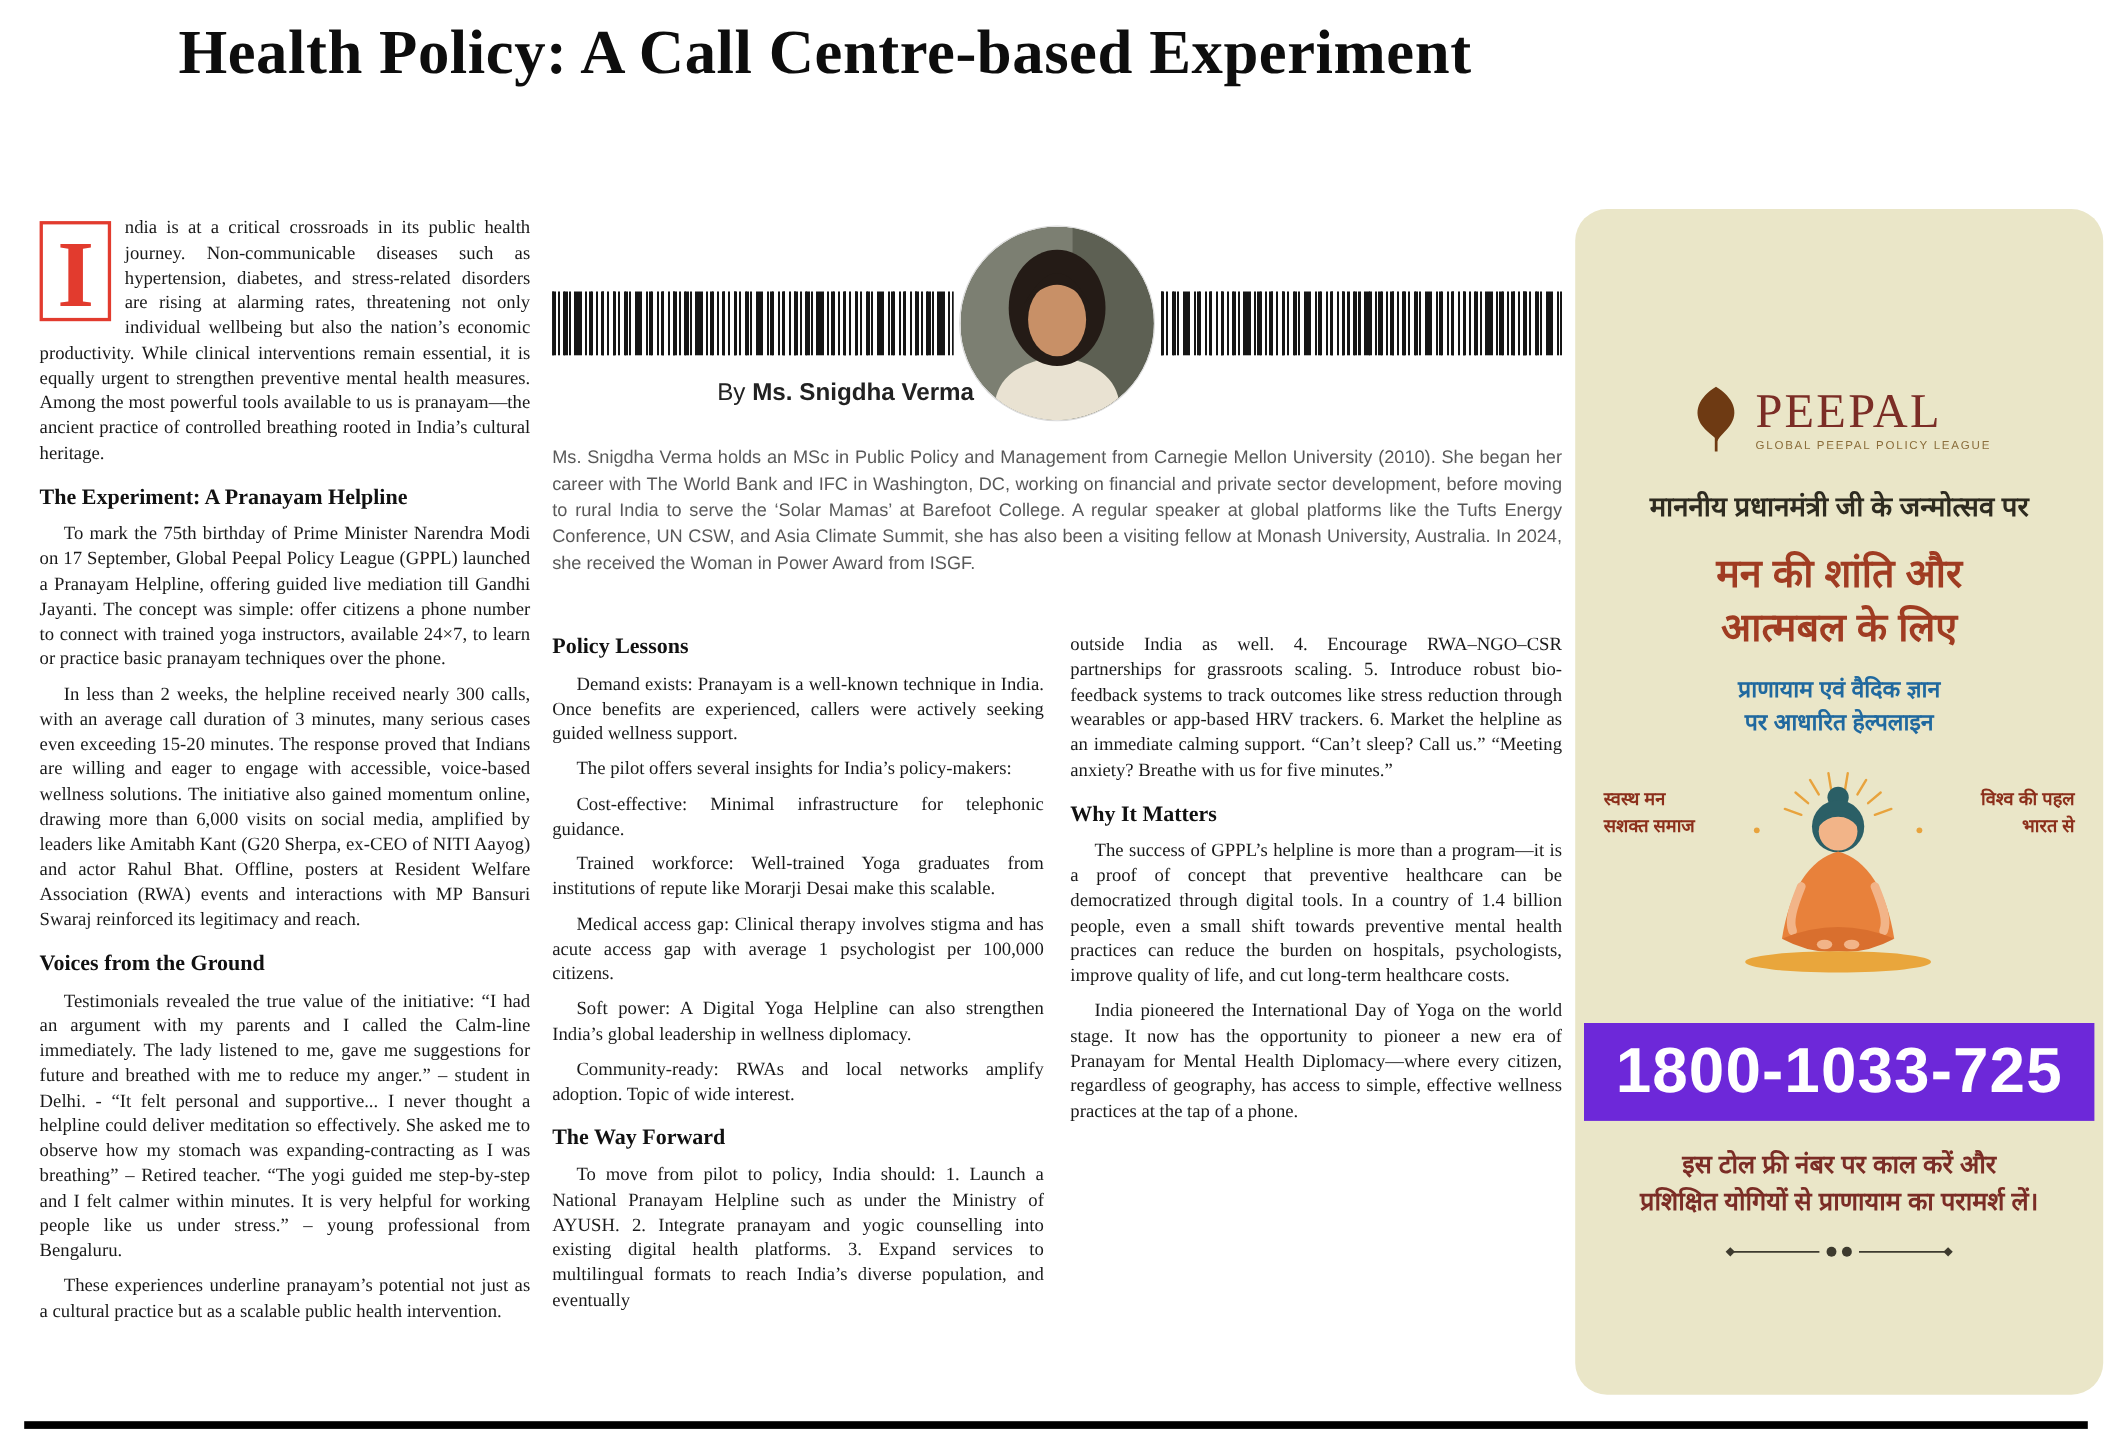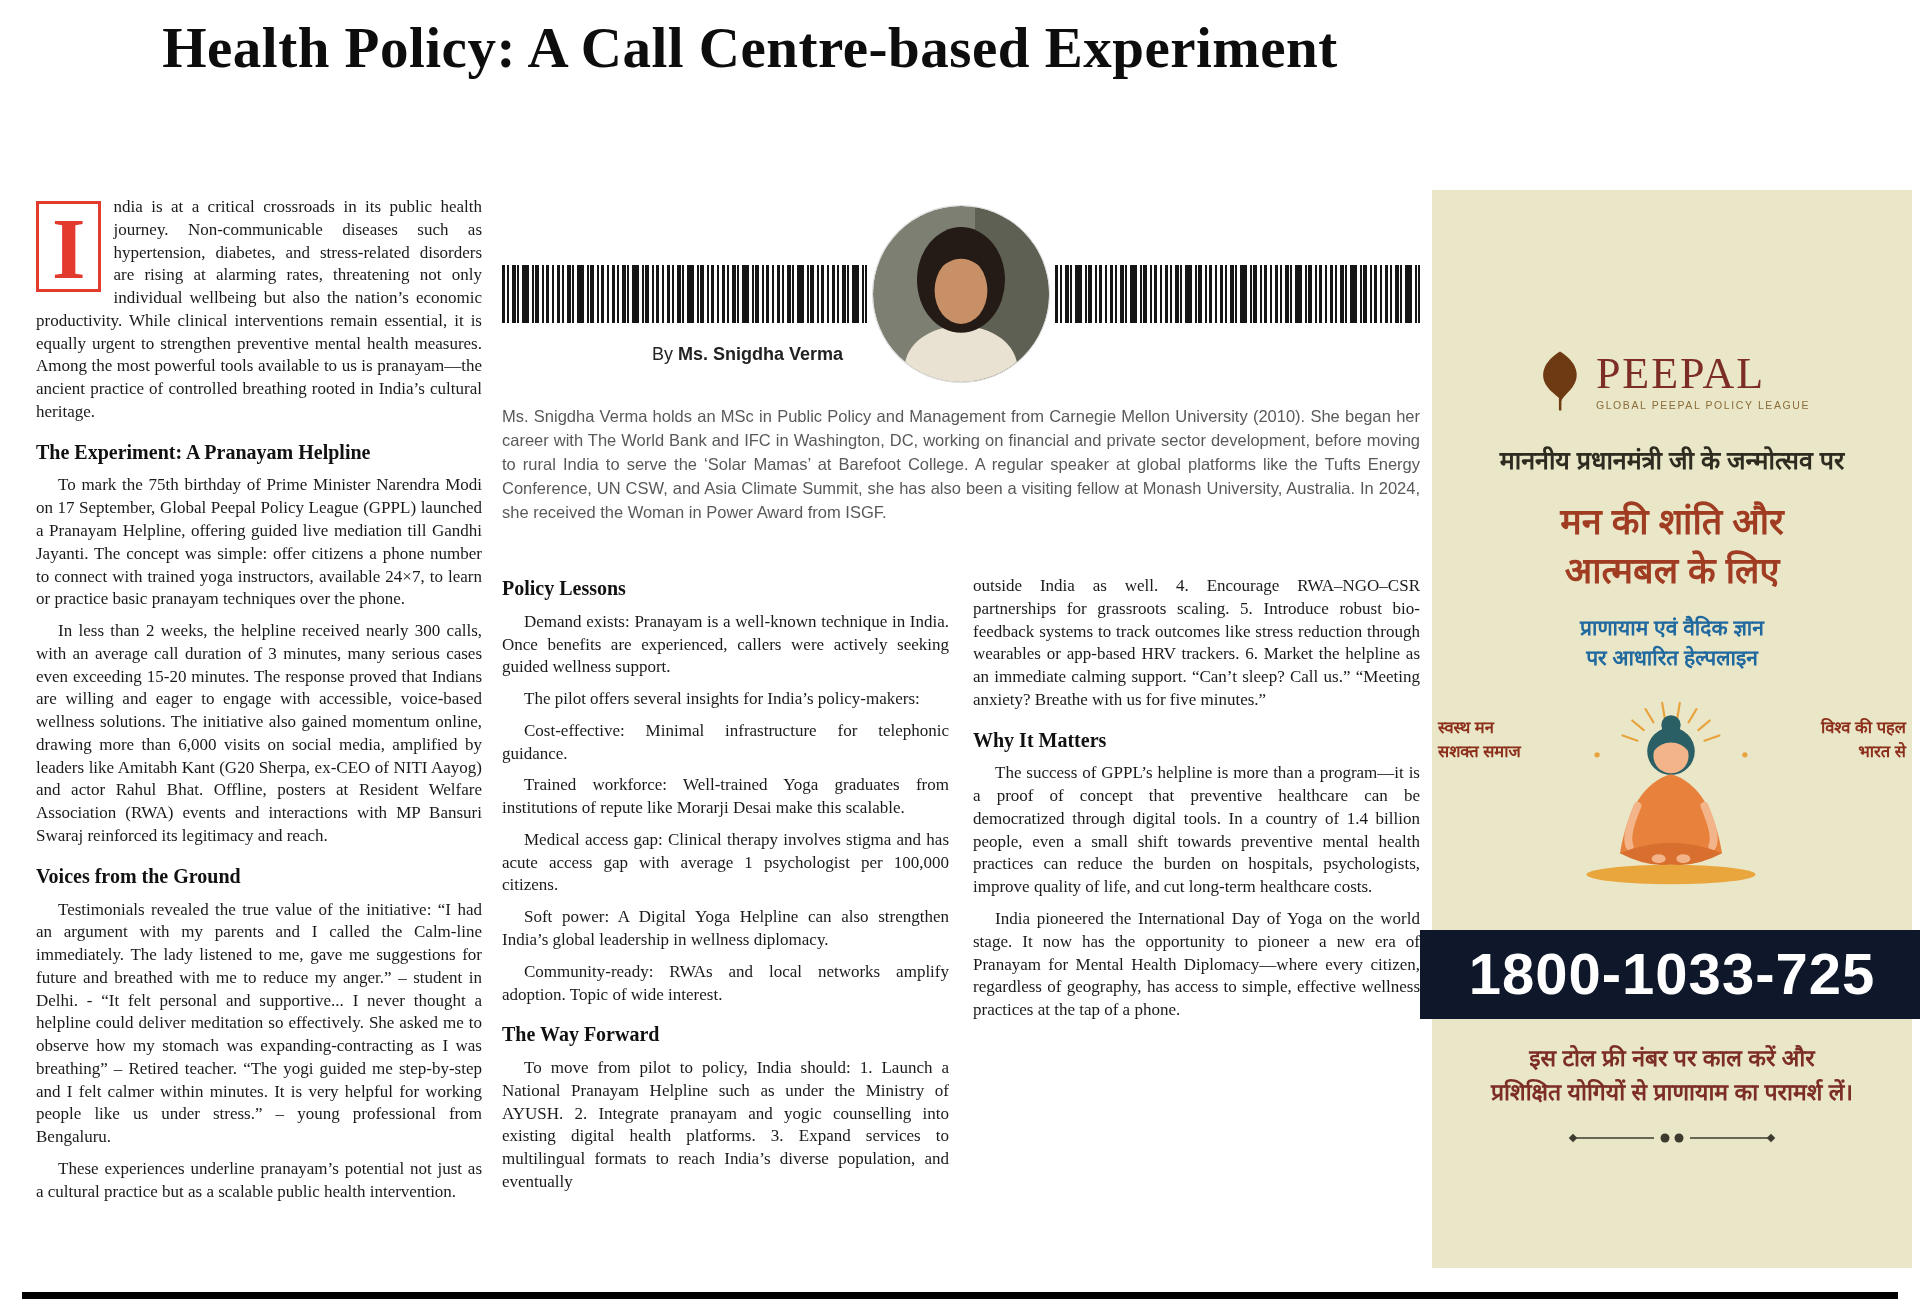--- a/index.html
+++ b/index.html
@@ -31,50 +31,50 @@
   .byline-row { position:relative; height:195px; display:flex; align-items:center; }
   .barcode { height:58px; flex:1 1 auto;
      background:
        repeating-linear-gradient(90deg,#151515 0 2px,transparent 2px 5px),
        repeating-linear-gradient(90deg,#151515 0 3px,transparent 3px 11px);
   }
   .photo { width:176px; height:176px; border-radius:50%; overflow:hidden; flex:0 0 auto;
            margin:0 6px; box-shadow:0 0 0 1px rgba(0,0,0,0.15); }
   .photo svg { display:block; width:100%; height:100%; }
   .byline-text { position:absolute; left:150px; top:148px; font-family:"Liberation Sans", sans-serif;
-                 font-size:18px; color:#222; }
+                 font-size:22px; color:#222; }
   .byline-text b { font-weight:bold; }
   .bio { margin-top:14px; font-family:"Liberation Sans", sans-serif; font-size:16.5px;
          line-height:1.45; color:#595959; text-align:justify; }
 
   
   .ad { position:absolute; left:1432px; top:190px; width:480px; height:1078px;
         background:#eae6c8; display:flex; flex-direction:column; align-items:center;
-        padding:0 6px; font-family:"Liberation Sans", sans-serif; }
+        padding:0 26px; font-family:"Liberation Sans", sans-serif;border-radius:29px; }
   .ad-logo { margin-top:160px; display:flex; align-items:center; gap:10px; }
   .ad-logo svg { width:52px; height:62px; }
   .brand { font-family:"Liberation Serif", serif; font-size:44px; letter-spacing:2px;
            color:#7b2d26; line-height:1; }
   .tagline { font-size:10.5px; letter-spacing:1.6px; color:#8a6d3b; margin-top:3px; }
 
   .ad-line1 { margin-top:30px; font-size:25px; font-weight:bold; color:#2e2b20; text-align:center; }
   .ad-headline { margin-top:22px; font-size:36px; font-weight:bold; color:#a03c22;
                  text-align:center; line-height:1.35; }
   .ad-subline { margin-top:18px; font-size:21px; font-weight:bold; color:#20699f;
                 text-align:center; line-height:1.4; }
 
   .ad-mid { margin-top:26px; width:100%; display:flex; justify-content:space-between;
             align-items:flex-start; }
   .ad-badge { font-size:16.5px; font-weight:bold; color:#8c2f1b; line-height:1.45; margin-top:18px; }
   .ad-badge.right { text-align:right; }
   .ad-illu { width:264px; height:228px; flex:0 0 auto; margin:0 -28px; }
   .ad-illu svg { width:100%; height:100%; display:block; }
 
   .phone-banner { margin-top:4px; margin-left:-18px; margin-right:-18px;
-                  width:calc(100% + 36px); background:#0f172a; color:#ffffff;
+                  width:calc(100% + 36px); background:#6d28d9; color:#ffffff;
                   font-size:58px; font-weight:bold; letter-spacing:1px;
                   text-align:center; padding:10px 0 12px; }
   .ad-footer { margin-top:22px; font-size:23px; font-weight:bold; color:#7b2d26;
                text-align:center; line-height:1.5; }
   .ornament { margin-top:20px; }
   .ornament svg { width:220px; height:16px; display:block; }
 
   
   .bottom-rule { position:absolute; left:22px; right:22px; bottom:12px; height:7px; background:#000; }
 </style>

